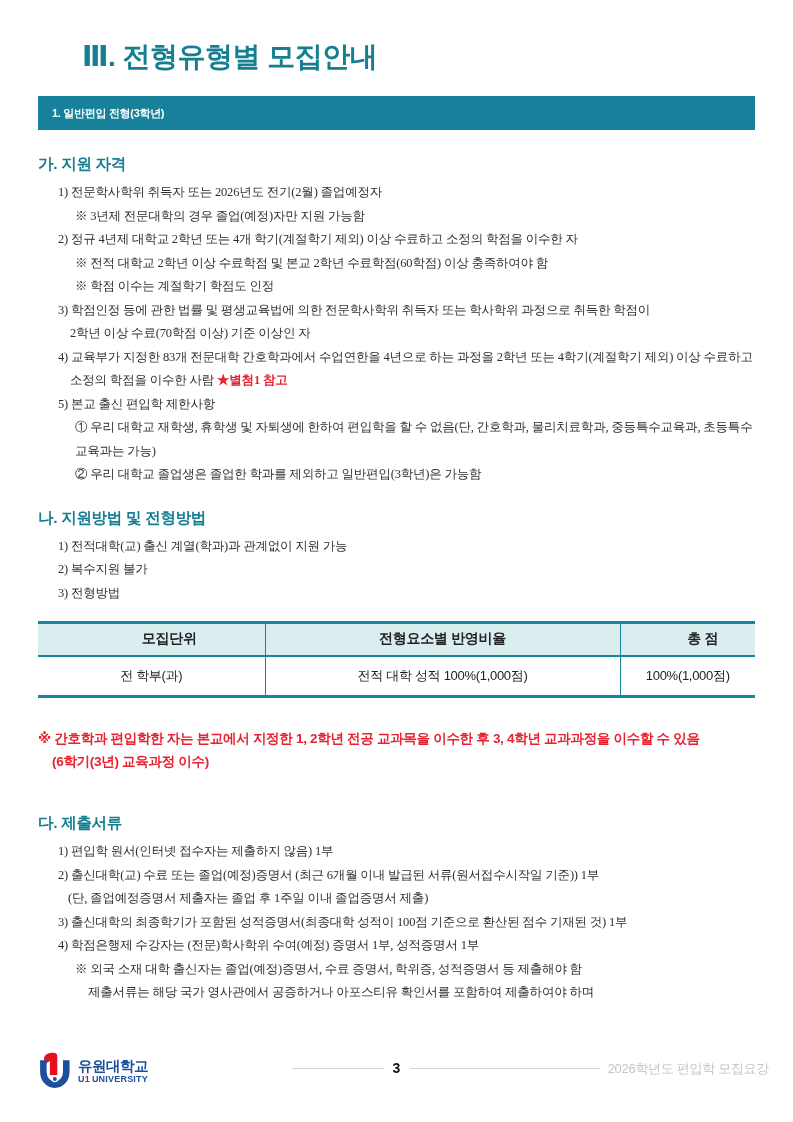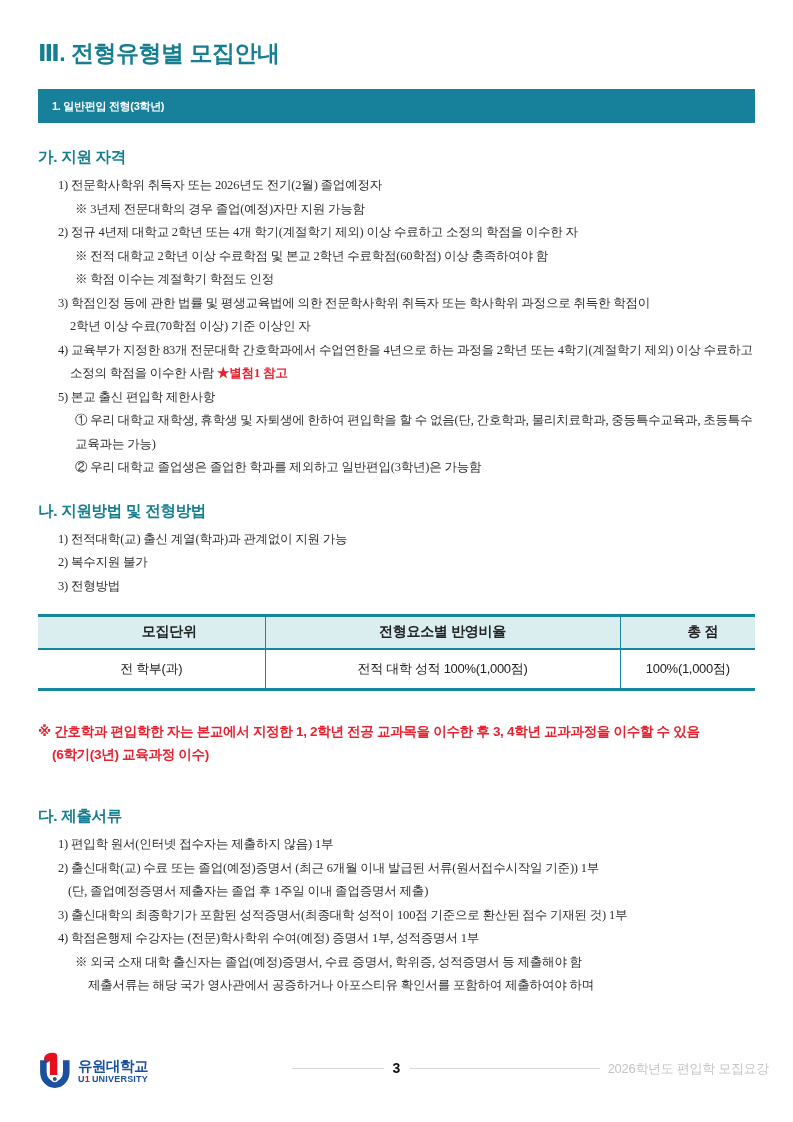--- a/index.html
+++ b/index.html
@@ -5,22 +5,23 @@
   * { margin:0; padding:0; box-sizing:border-box; }
   html,body { background:#ffffff; }
   body { font-family:"Liberation Sans","DejaVu Sans",sans-serif; }
   .doc {
     position:relative; width:793px; height:1122px; background:#fff;
     color:#2e2e2e; overflow:hidden; margin:0 auto;
   }
   .content { padding:38px 38px 0 38px; }
 
   .page-title {
-    color:#157e90; font-size:23px; font-weight:bold; letter-spacing:-0.5px;
+    color:#157e90; font-size:28px; font-weight:bold; letter-spacing:-0.5px;
     margin-bottom:20px;
+    margin-left:44px;
   }
   .section-bar {
     background:#17819c; color:#ffffff; font-size:11px; font-weight:bold;
     height:34px; line-height:34px; padding-left:14px; letter-spacing:-0.3px;
     margin-bottom:24px;
   }
   .sec { margin-bottom:0; }
   .sec-heading {
     color:#157e90; font-size:15.5px; font-weight:bold; letter-spacing:-0.3px;
     margin-bottom:6px;

